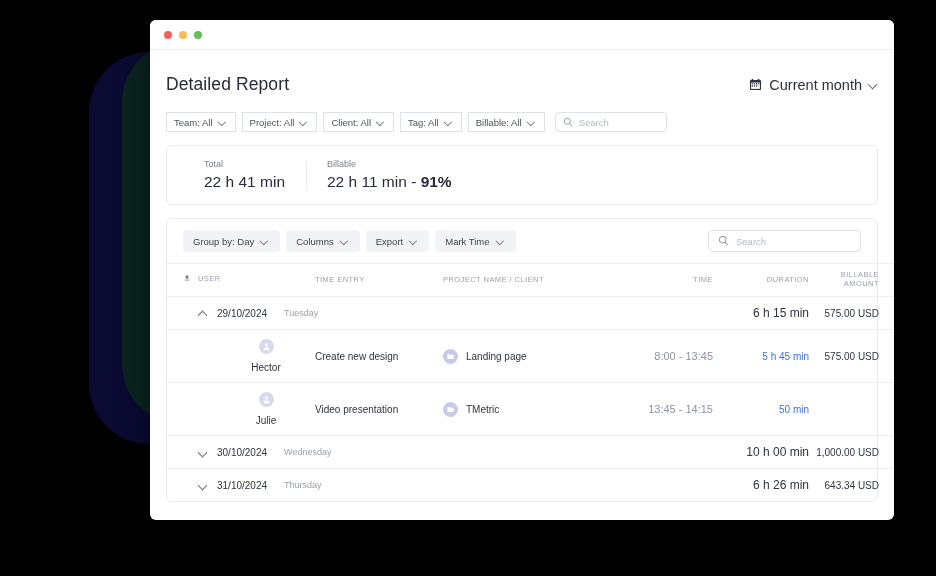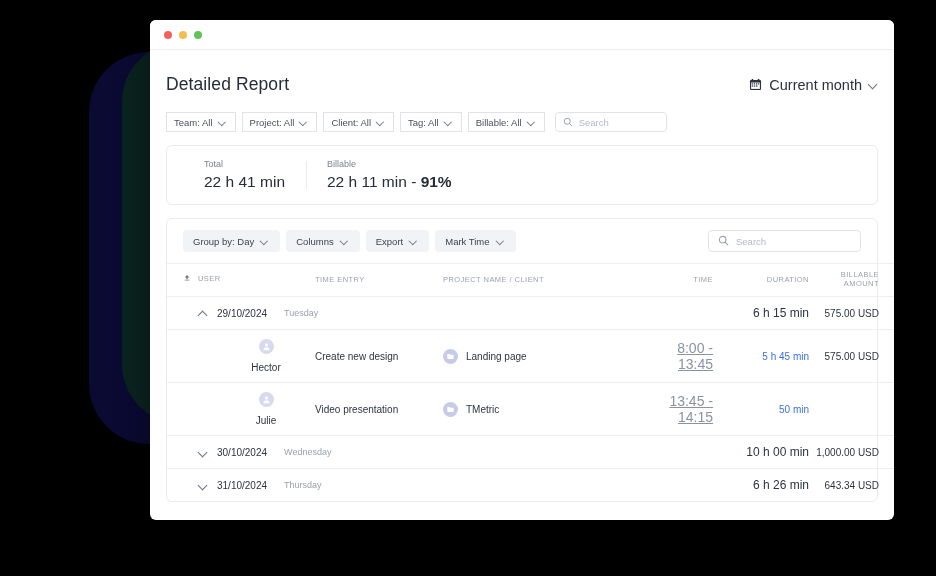--- a/index.html
+++ b/index.html
@@ -206,21 +206,21 @@
     display: flex; align-items: center; justify-content: center;
     flex: none;
   }
   .proj-icon {
     width: 15px; height: 15px; border-radius: 50%;
     background: #c8cbe8;
     display: flex; align-items: center; justify-content: center;
     flex: none;
   }
   .proj-flex { display: flex; align-items: center; gap: 8px; }
-  .time-cell { font-size: 14px; color: #8c93a0; text-decoration: underline; }
+  .time-cell { font-size: 11px; color: #8c93a0; }
   .dur-blue  { color: #3b6fe0; font-size: 10px; }
   .dur-dark  { color: #2e343f; font-size: 12px; }
   .amt       { font-size: 10px; color: #2e343f; }
   .sort-ico  { display: inline-block; vertical-align: -1px; margin-right: 7px; }
 </style>
 </head>
 <body>
 
 <div class="deco" id="deco-navy"></div>
 <div class="deco" id="deco-green"></div>

